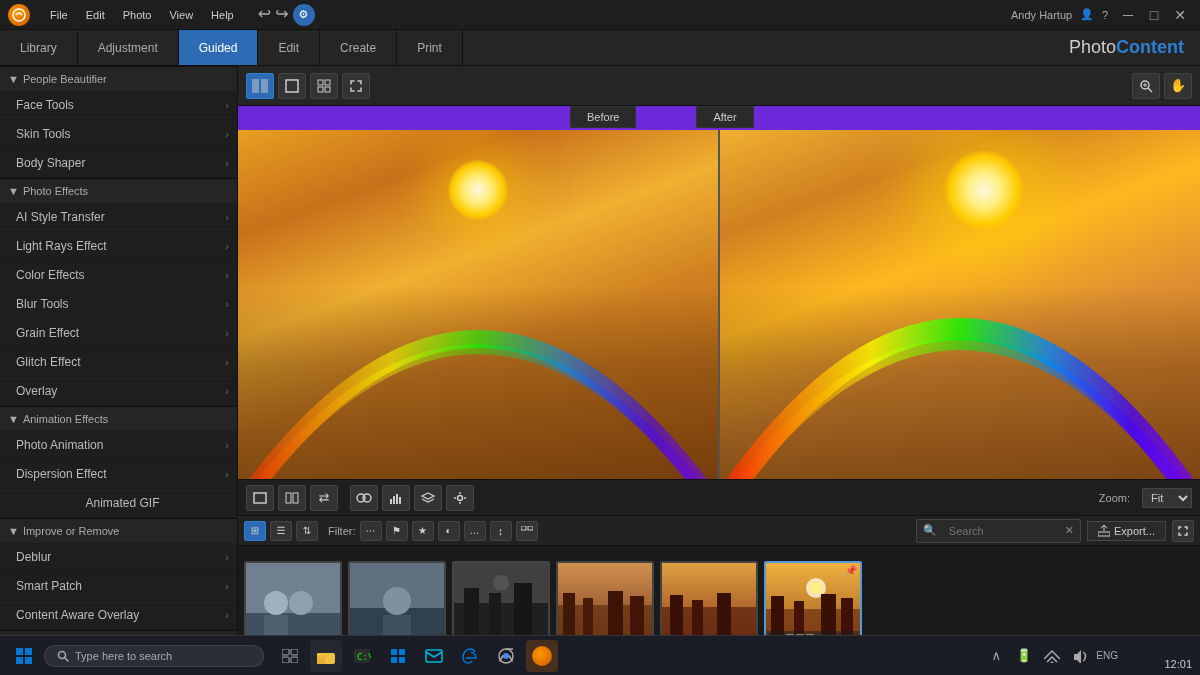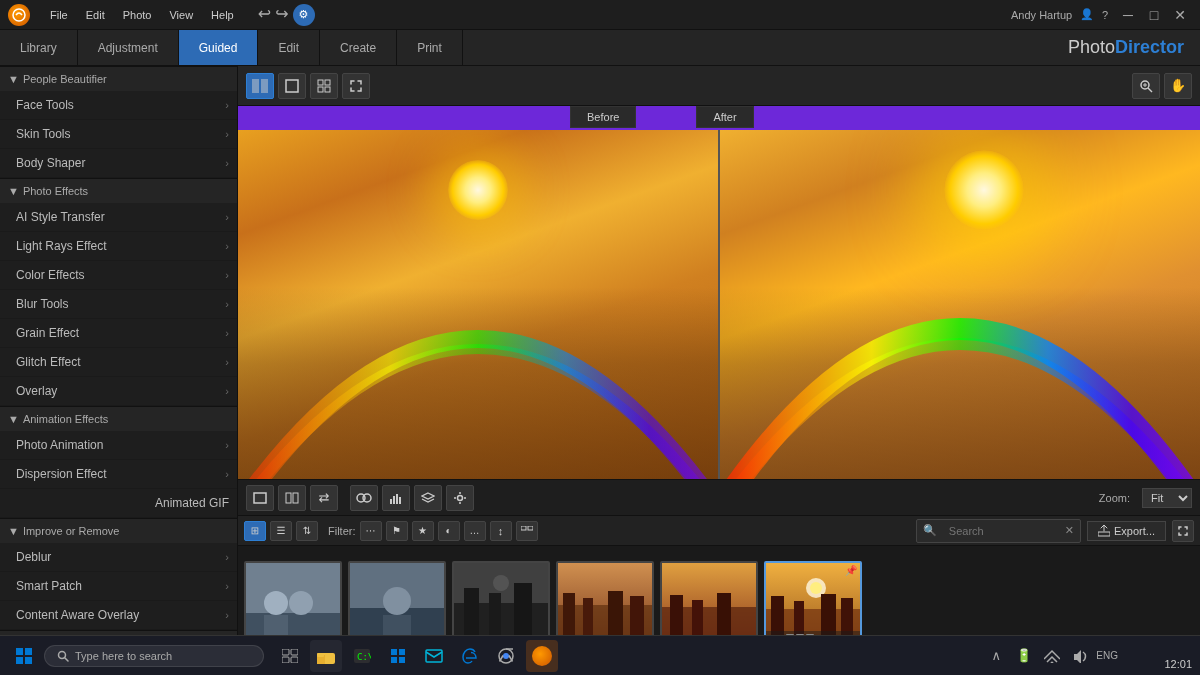--- a/index.html
+++ b/index.html
@@ -36,21 +36,21 @@
     #sidebar::-webkit-scrollbar-track { background: #1a1a1a; }
     #sidebar::-webkit-scrollbar-thumb { background: #444; }
 
     .sidebar-section-header {
       padding: 6px 8px; background: #252525; color: #aaa; font-size: 11px; display: flex; align-items: center; gap: 4px; border-top: 1px solid #111; cursor: pointer;
     }
     .sidebar-item {
       padding: 7px 8px 7px 16px; display: flex; align-items: center; justify-content: space-between; cursor: pointer; color: #bbb; font-size: 12px; border-bottom: 1px solid #1a1a1a;
     }
     .sidebar-item .chevron { color: #666; font-size: 11px; }
-    .sidebar-item.no-chevron { justify-content: flex-end; }
+    .sidebar-item.no-chevron { justify-content: center; }
 
     
     #content { flex: 1; display: flex; flex-direction: column; background: #2a2a2a; }
 
     
     #toolbar-top { height: 40px; background: #252525; display: flex; align-items: center; padding: 0 8px; gap: 4px; border-bottom: 1px solid #111; }
     .tool-btn { width: 28px; height: 26px; display: flex; align-items: center; justify-content: center; background: #333; border: 1px solid #444; color: #ccc; cursor: pointer; border-radius: 2px; font-size: 13px; }
     .tool-btn.active { background: #2d6bb5; border-color: #2d7fd4; }
     #toolbar-right { margin-left: auto; display: flex; gap: 4px; }
 
@@ -173,21 +173,21 @@
   </div>
 </div>
 
 <div id="tabbar">
   <div class="tab">Library</div>
   <div class="tab">Adjustment</div>
   <div class="tab active">Guided</div>
   <div class="tab">Edit</div>
   <div class="tab">Create</div>
   <div class="tab">Print</div>
-  <div id="app-title">Photo<span>Director</span></div>
+  <div id="app-title">Photo<span>Content</span></div>
 </div>
 
 <div id="main">
 
   <div id="sidebar">
 
     <div class="sidebar-section-header">
       <span>▼</span>
       <span>People Beautifier</span>
     </div>

